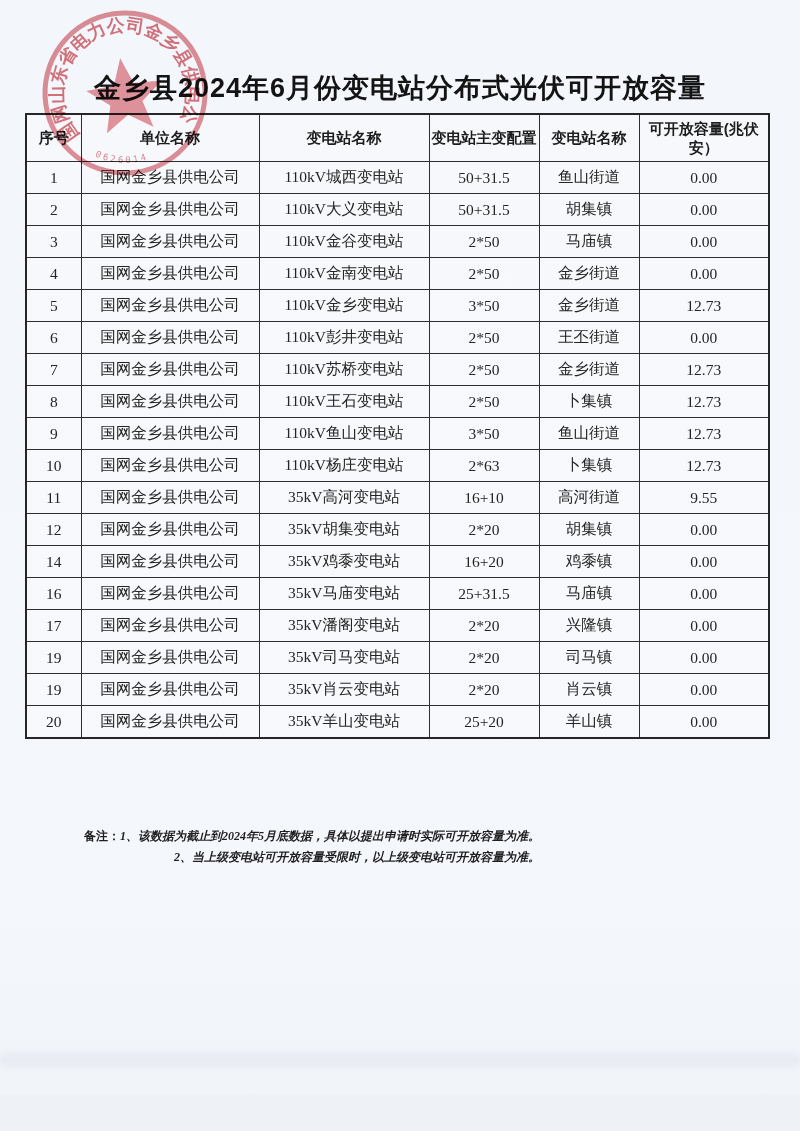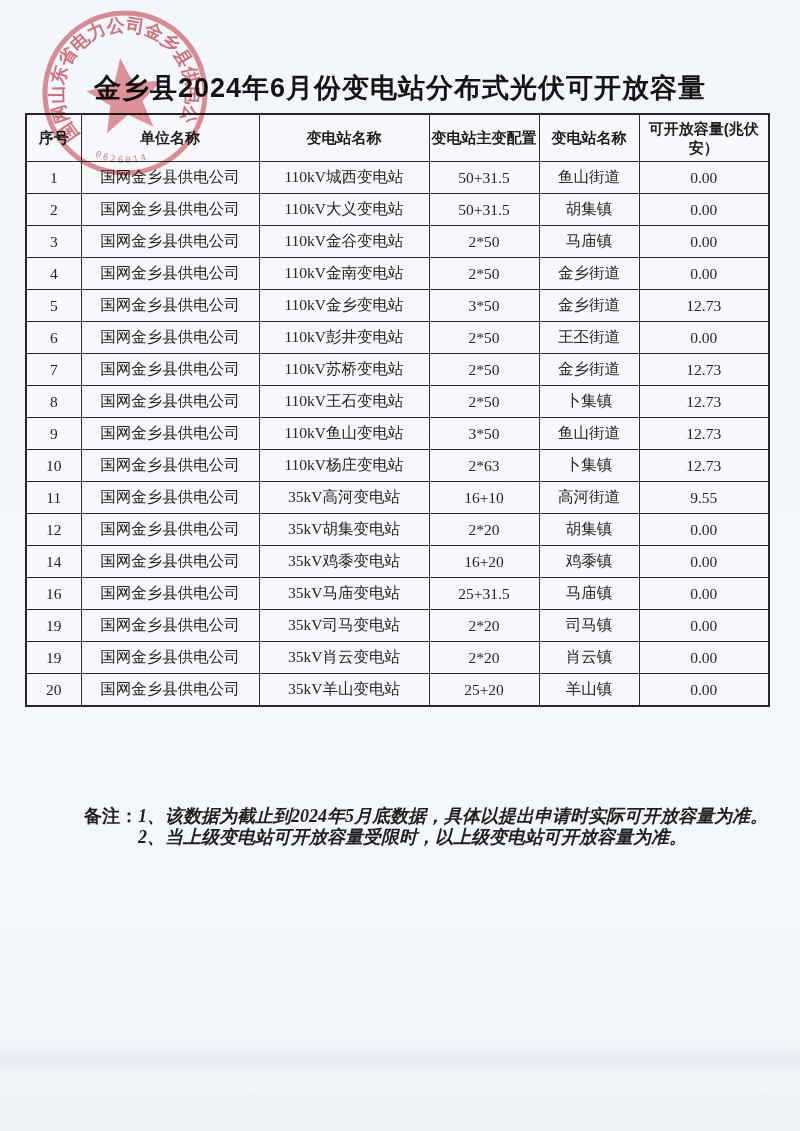--- a/index.html
+++ b/index.html
@@ -51,26 +51,27 @@
     color: #1d1d1d;
   }
   .cap-table tbody td {
     height: 31px;
     font-size: 15.5px;
     color: #242424;
   }
   .cap-table { border: 2.2px solid #262626; }
   .notes {
     position: absolute;
-    left: 84px; top: 806px;
+    left: 84px; top: 826px;
     display: flex;
-    font-size: 18px;
+    font-size: 12px;
     font-weight: 600;
     color: #1f1f1f;
     line-height: 21px;
+    text-align: right;
   }
   .notes-label { white-space: nowrap; font-weight: 700; }
   .notes-lines div { white-space: nowrap; font-style: italic; }
   .seal {
     position: absolute;
     left: 25px; top: -7px;
     width: 200px; height: 200px;
     mix-blend-mode: multiply;
     opacity: 0.82;
     transform: rotate(-8deg);
@@ -231,20 +232,28 @@
         </tr>
         <tr>
           <td>16</td>
           <td>国网金乡县供电公司</td>
           <td>35kV马庙变电站</td>
           <td>25+31.5</td>
           <td>马庙镇</td>
           <td>0.00</td>
         </tr>
         <tr>
+          <td>17</td>
+          <td>国网金乡县供电公司</td>
+          <td>35kV潘阁变电站</td>
+          <td>2*20</td>
+          <td>兴隆镇</td>
+          <td>0.00</td>
+        </tr>
+        <tr>
           <td>19</td>
           <td>国网金乡县供电公司</td>
           <td>35kV司马变电站</td>
           <td>2*20</td>
           <td>司马镇</td>
           <td>0.00</td>
         </tr>
         <tr>
           <td>19</td>
           <td>国网金乡县供电公司</td>

